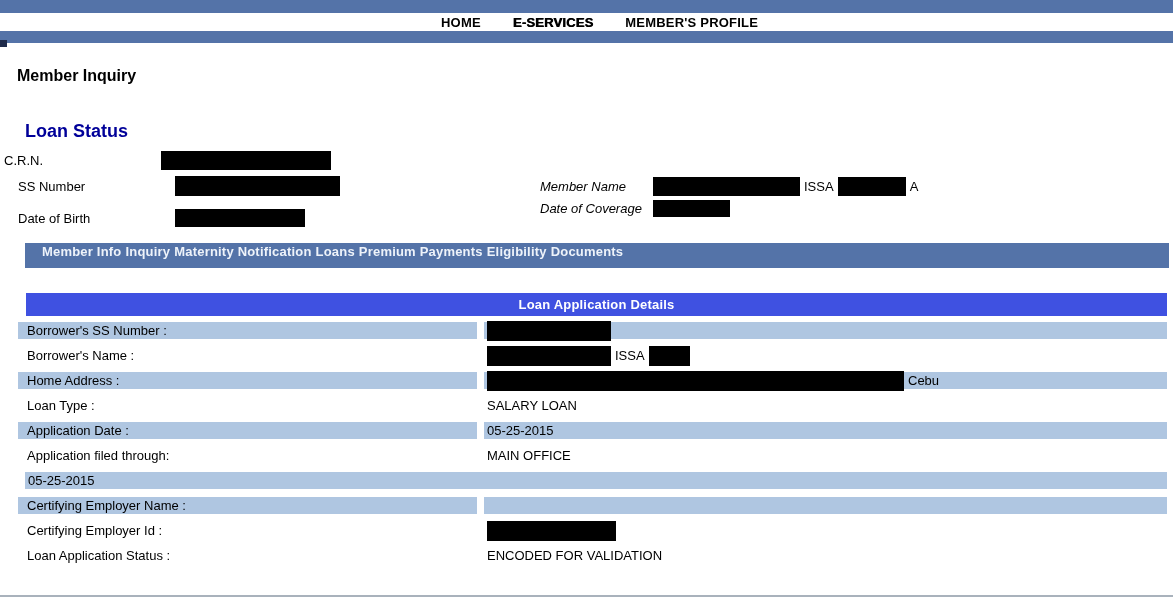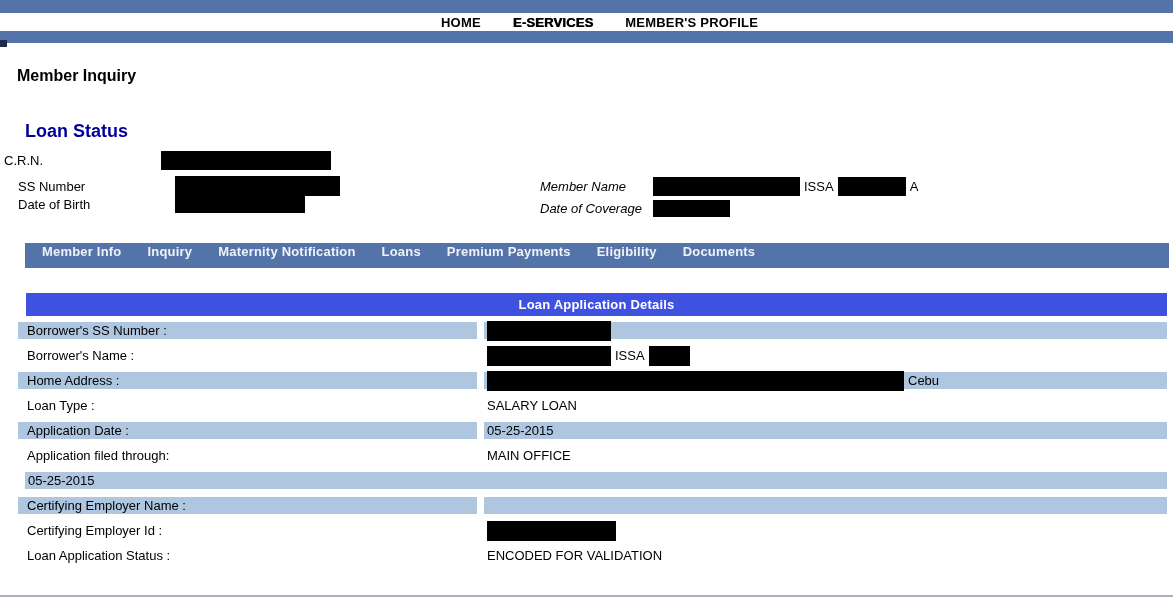--- a/index.html
+++ b/index.html
@@ -32,21 +32,21 @@
   .summary-field{position:absolute;display:flex;align-items:center;height:20px;font-size:13px;}
   .summary-field .f-label{flex:0 0 auto;white-space:nowrap;}
   .summary-left .f-label{width:157px;}
   .summary-right .f-label{width:113px;font-style:italic;}
   .seg-redact{display:inline-block;background:var(--redact);flex:0 0 auto;}
   .seg-text{white-space:pre;font-size:13px;}
   .seg + .seg{margin-left:4px;}
 
   .tab-bar{
     position:absolute;left:25px;top:243px;width:1144px;height:25px;background:var(--bar);
-    display:flex;align-items:center;gap:26px;padding:0 10px 8px 17px;
+    display:flex;align-items:center;gap:4px;padding:0 10px 8px 17px;
   }
   .tab-item{color:#EEF3FA;font-size:13px;font-weight:bold;white-space:nowrap;cursor:pointer;letter-spacing:0.2px;}
 
   .loan-table{position:absolute;left:18px;top:293px;width:1149px;}
   .loan-header{
     height:23px;margin-left:8px;background:var(--header-blue);
     color:#ffffff;font-size:13px;font-weight:bold;text-align:center;line-height:23px;letter-spacing:0.2px;
   }
   .loan-rows{margin-top:6px;}
   .loan-row{display:flex;height:17px;margin-bottom:8px;}
@@ -78,21 +78,21 @@
 
 <div id="summary-area">
     <div class="summary-field summary-left" style="left: 4px; top: 150px;">
       <span class="f-label">C.R.N.</span>
       <span class="seg seg-redact" style="width: 170px; height: 19px;"></span>
     </div>
     <div class="summary-field summary-left" style="left: 18px; top: 176px;">
       <span class="f-label">SS Number</span>
       <span class="seg seg-redact" style="width: 165px; height: 20px;"></span>
     </div>
-    <div class="summary-field summary-left" style="left: 18px; top: 194px;">
+    <div class="summary-field summary-left" style="left: 18px; top: 208px;">
       <span class="f-label">Date of Birth</span>
       <span class="seg seg-redact" style="width: 130px; height: 18px;"></span>
     </div>
     <div class="summary-field summary-right" style="left: 540px; top: 176px;">
       <span class="f-label">Member Name</span>
       <span class="seg seg-redact" style="width: 147px; height: 19px;"></span>
       <span class="seg seg-text">ISSA</span>
       <span class="seg seg-redact" style="width: 68px; height: 19px;"></span>
       <span class="seg seg-text">A</span>
     </div>

